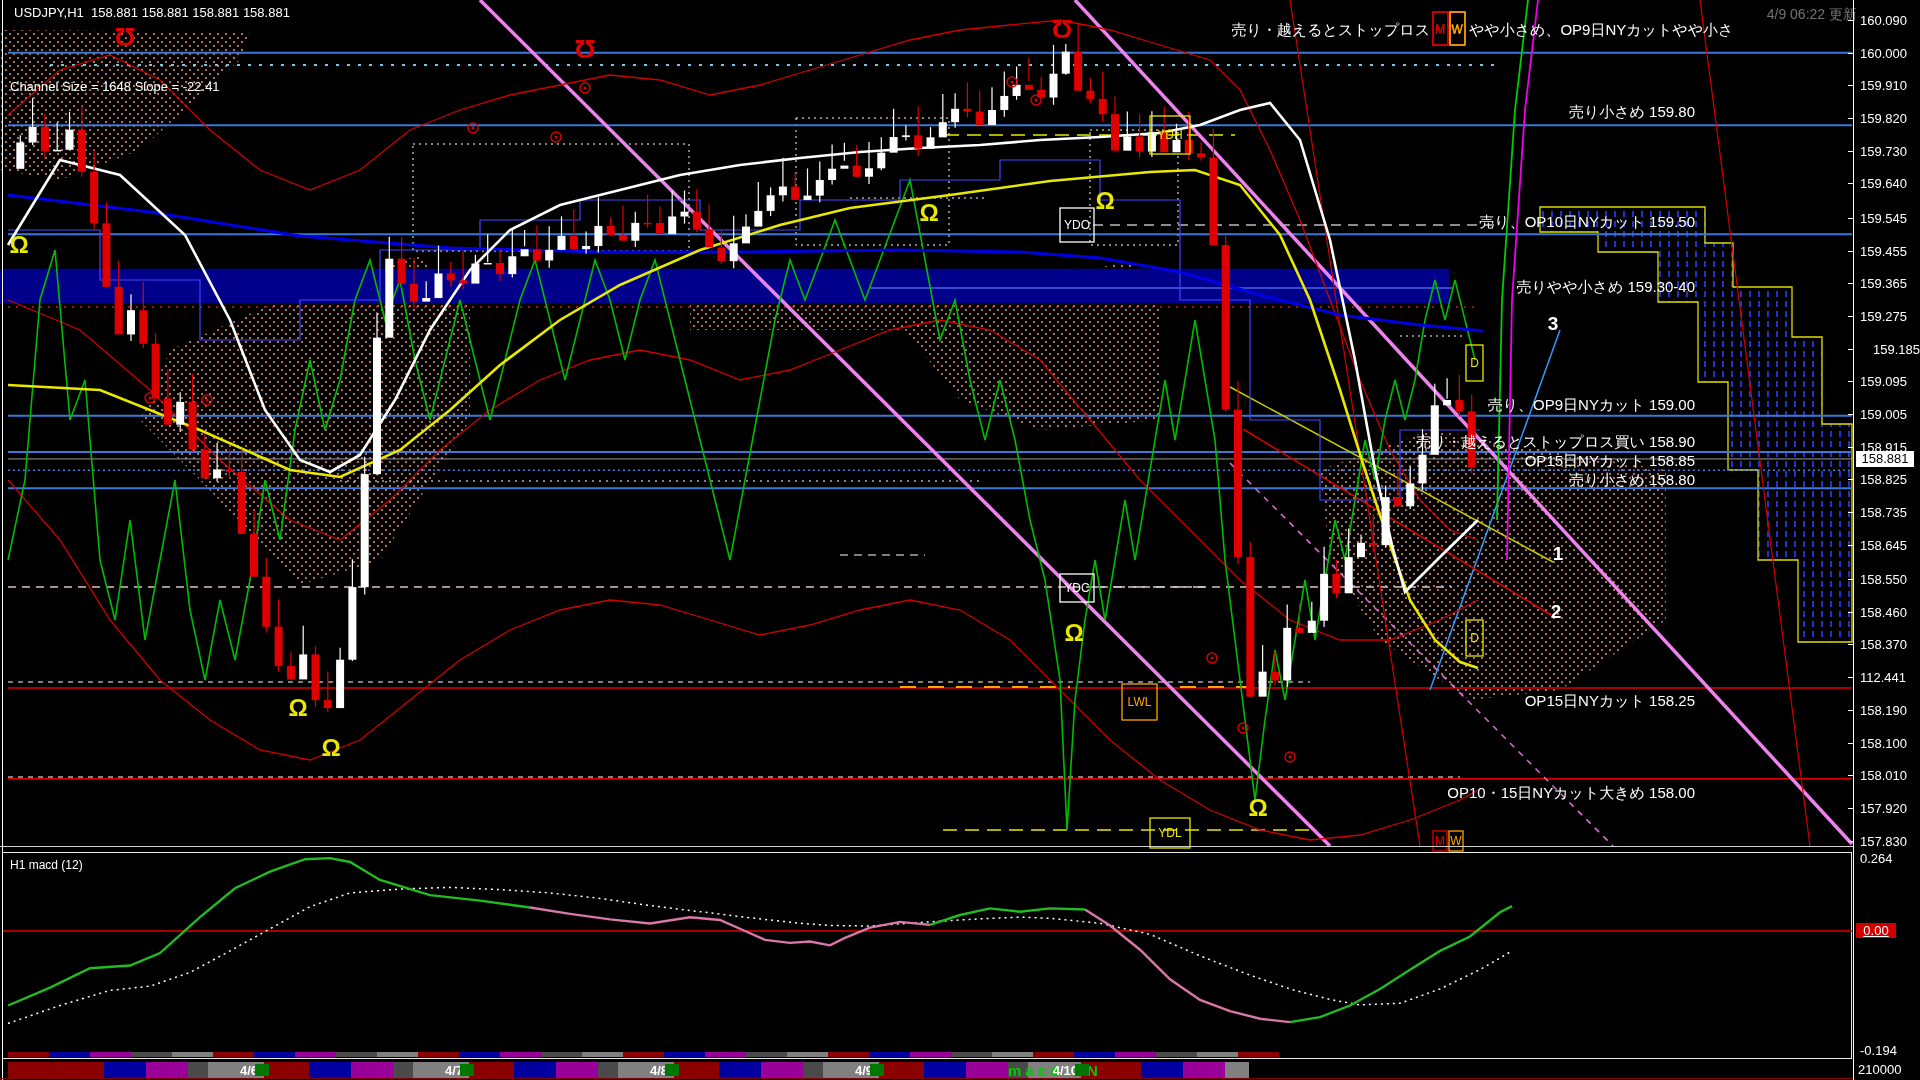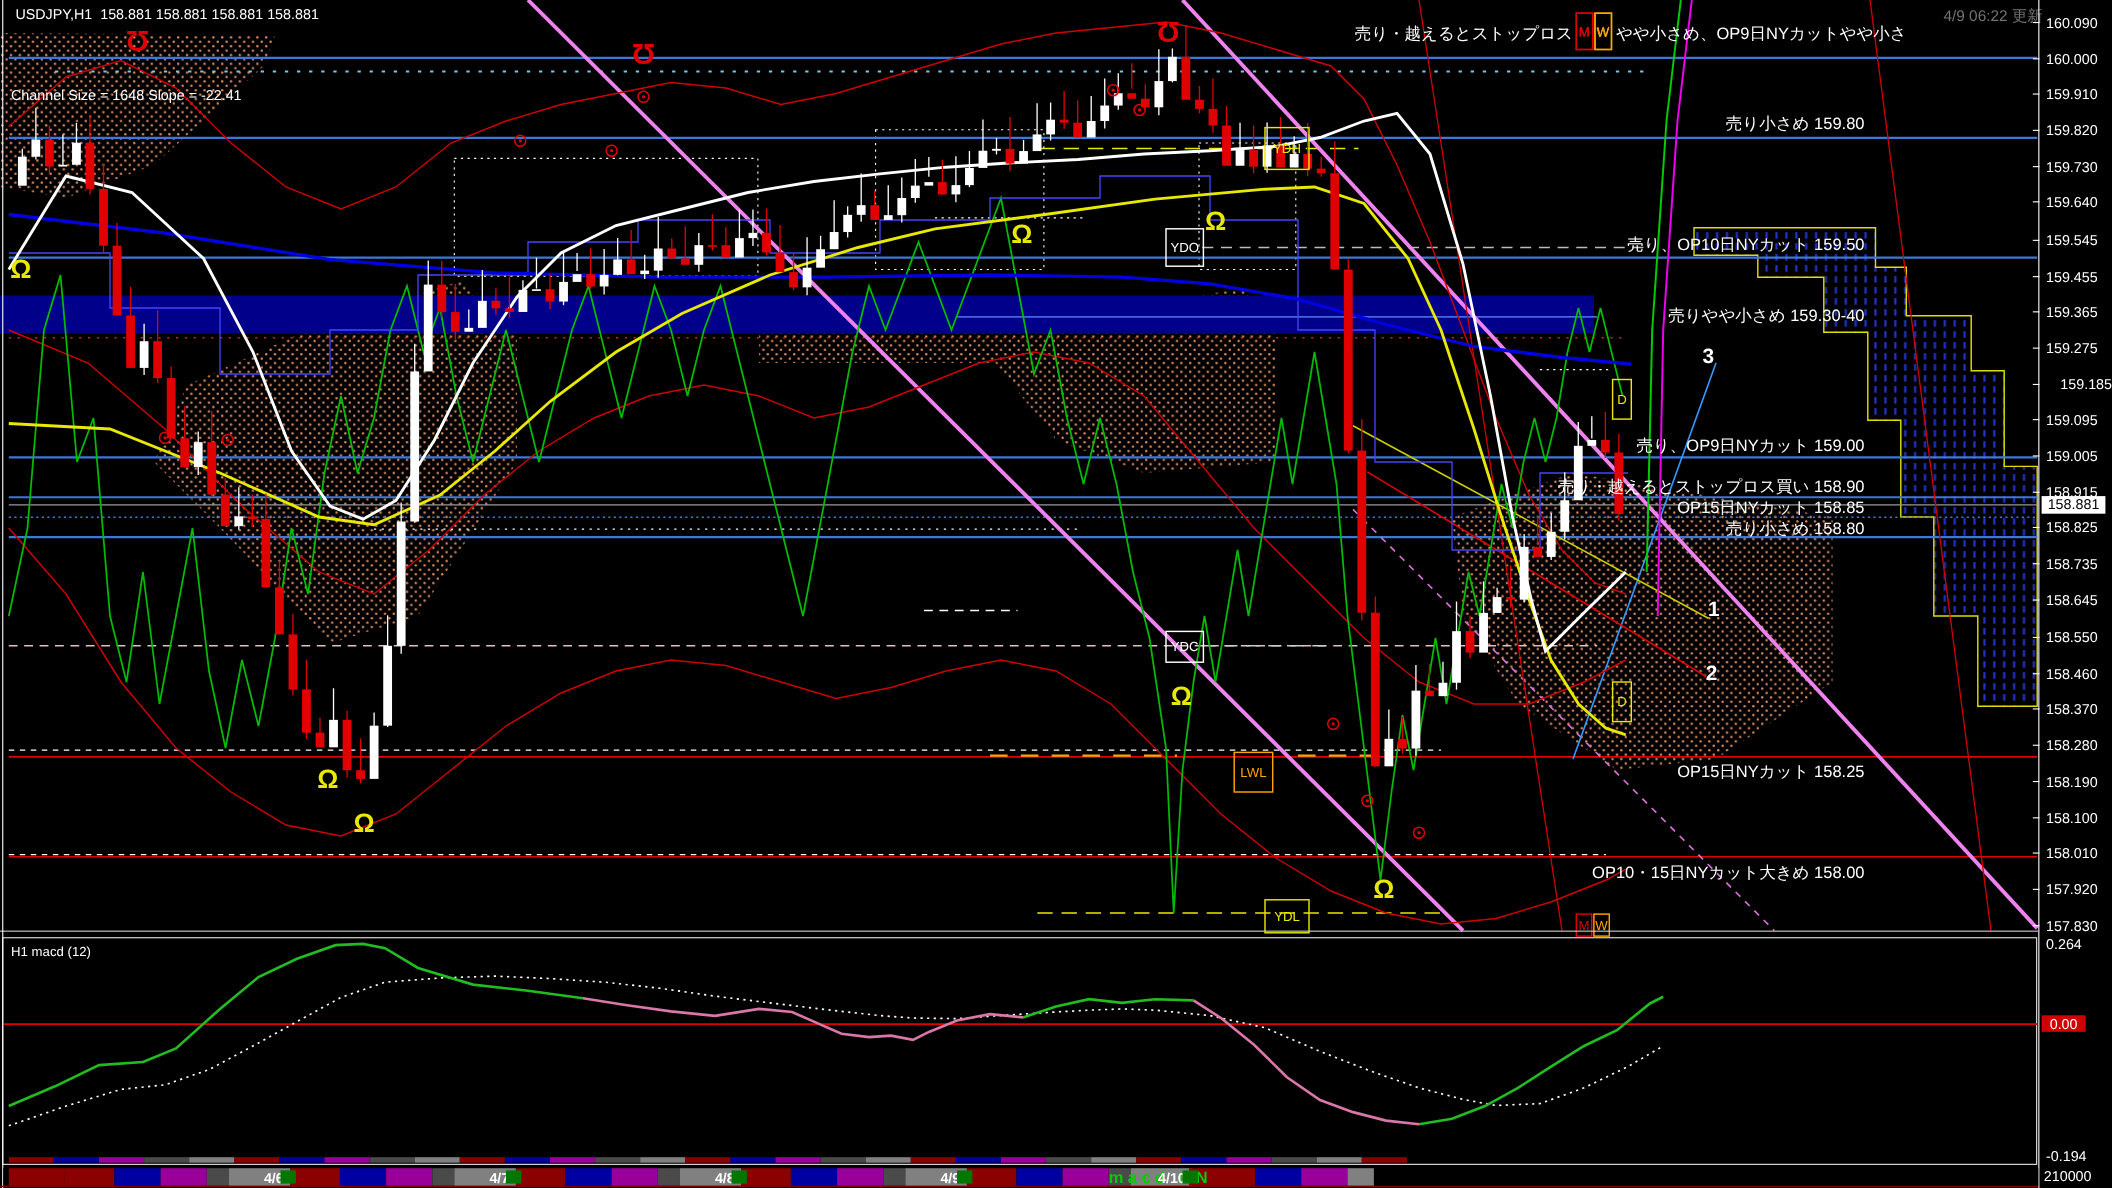--- a/index.html
+++ b/index.html
@@ -15,21 +15,21 @@
   .macd-label{position:absolute;left:10px;top:858px;font-size:12px;color:#fff;}
   .axis-sep{position:absolute;left:1853px;top:0;width:1px;height:1080px;background:#fff;}
   .left-border{position:absolute;left:2px;top:0;width:1px;height:1080px;background:#fff;}
   .chart-bottom{position:absolute;left:0;top:846px;width:1853px;height:1px;background:#cfcfcf;}
   .macd-border{position:absolute;left:2px;top:852px;width:1850px;height:207px;border:1px solid #e8e8e8;box-sizing:border-box;}
   .price-label{position:absolute;left:1860px;width:60px;font-size:13px;color:#fff;white-space:nowrap;}
   .tickmark{position:absolute;left:1848px;width:6px;height:1px;background:#fff;}
   .cur-badge{position:absolute;left:1856px;width:58px;height:16px;background:#fff;color:#000;
              font-size:13px;text-align:center;line-height:16px;}
   .macd-zero{position:absolute;left:1856px;width:40px;height:15px;background:#d00000;color:#fff;
-             font-size:13px;text-align:center;line-height:15px;}
+             font-size:13px;text-align:center;line-height:15px;text-decoration:underline;}
   .vol-label{position:absolute;left:1858px;top:1062px;font-size:13px;color:#fff;}
   .timeline{position:absolute;left:3px;top:1062px;width:1850px;height:16px;background:#000;}
   .tl-seg{position:absolute;top:0;height:16px;}
   .tl-label{position:absolute;top:1px;font-size:13px;font-weight:bold;color:#fff;text-align:right;width:44px;}
   .tl-green{position:absolute;top:2px;width:14px;height:12px;background:#007700;}
   .macd-on{position:absolute;left:1005px;top:0px;font-size:15px;font-weight:bold;color:#00cc00;letter-spacing:4px;}
   .bottom-red{position:absolute;left:0;top:1078px;width:1853px;height:1px;background:#8b0000;}
 </style>
 </head>
 <body>
@@ -511,21 +511,21 @@
       <div class="price-label" style="top: 504.957px;">158.735</div>
       <div class="tickmark" style="top: 511.957px;"></div>
       <div class="price-label" style="top: 537.635px;">158.645</div>
       <div class="tickmark" style="top: 544.635px;"></div>
       <div class="price-label" style="top: 572.129px;">158.550</div>
       <div class="tickmark" style="top: 579.129px;"></div>
       <div class="price-label" style="top: 604.807px;">158.460</div>
       <div class="tickmark" style="top: 611.807px;"></div>
       <div class="price-label" style="top: 637.485px;">158.370</div>
       <div class="tickmark" style="top: 644.485px;"></div>
-      <div class="price-label" style="top: 670.163px;">158.280</div>
+      <div class="price-label" style="top: 670.163px;">112.441</div>
       <div class="tickmark" style="top: 677.163px;"></div>
       <div class="price-label" style="top: 702.841px;">158.190</div>
       <div class="tickmark" style="top: 709.841px;"></div>
       <div class="price-label" style="top: 735.519px;">158.100</div>
       <div class="tickmark" style="top: 742.519px;"></div>
       <div class="price-label" style="top: 768.197px;">158.010</div>
       <div class="tickmark" style="top: 775.197px;"></div>
       <div class="price-label" style="top: 800.876px;">157.920</div>
       <div class="tickmark" style="top: 807.876px;"></div>
       <div class="price-label" style="top: 833.554px;">157.830</div>

